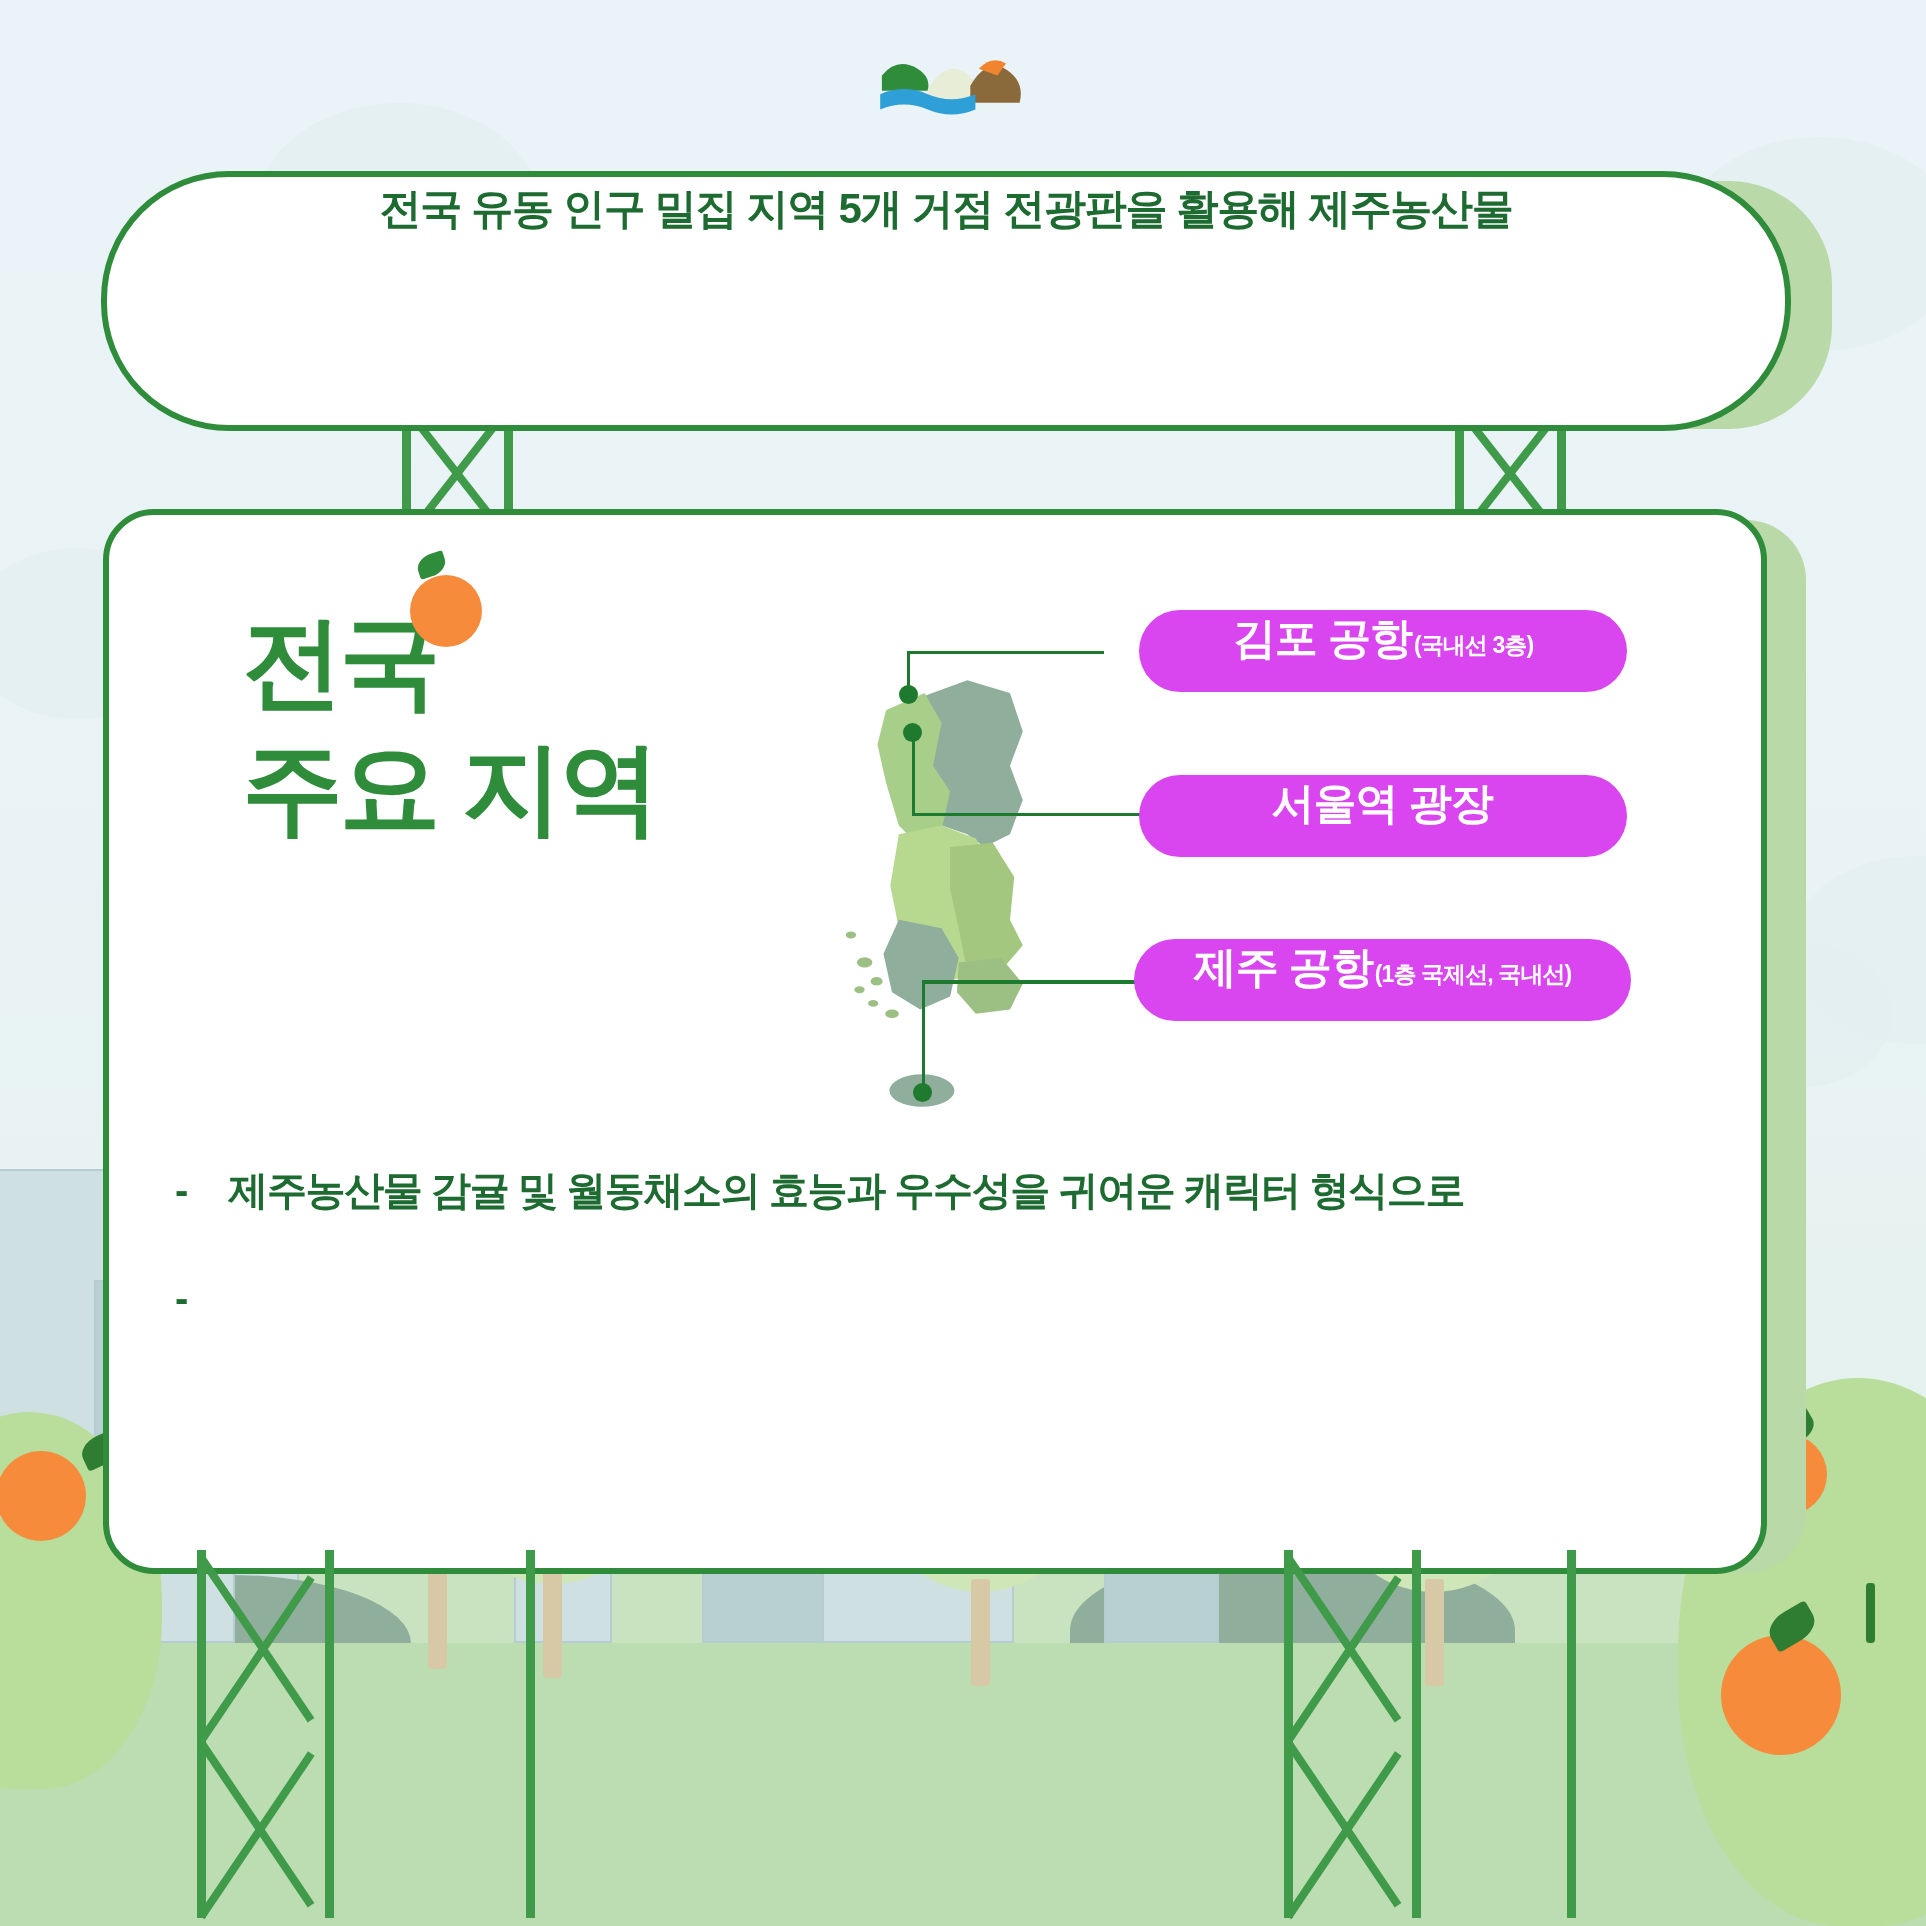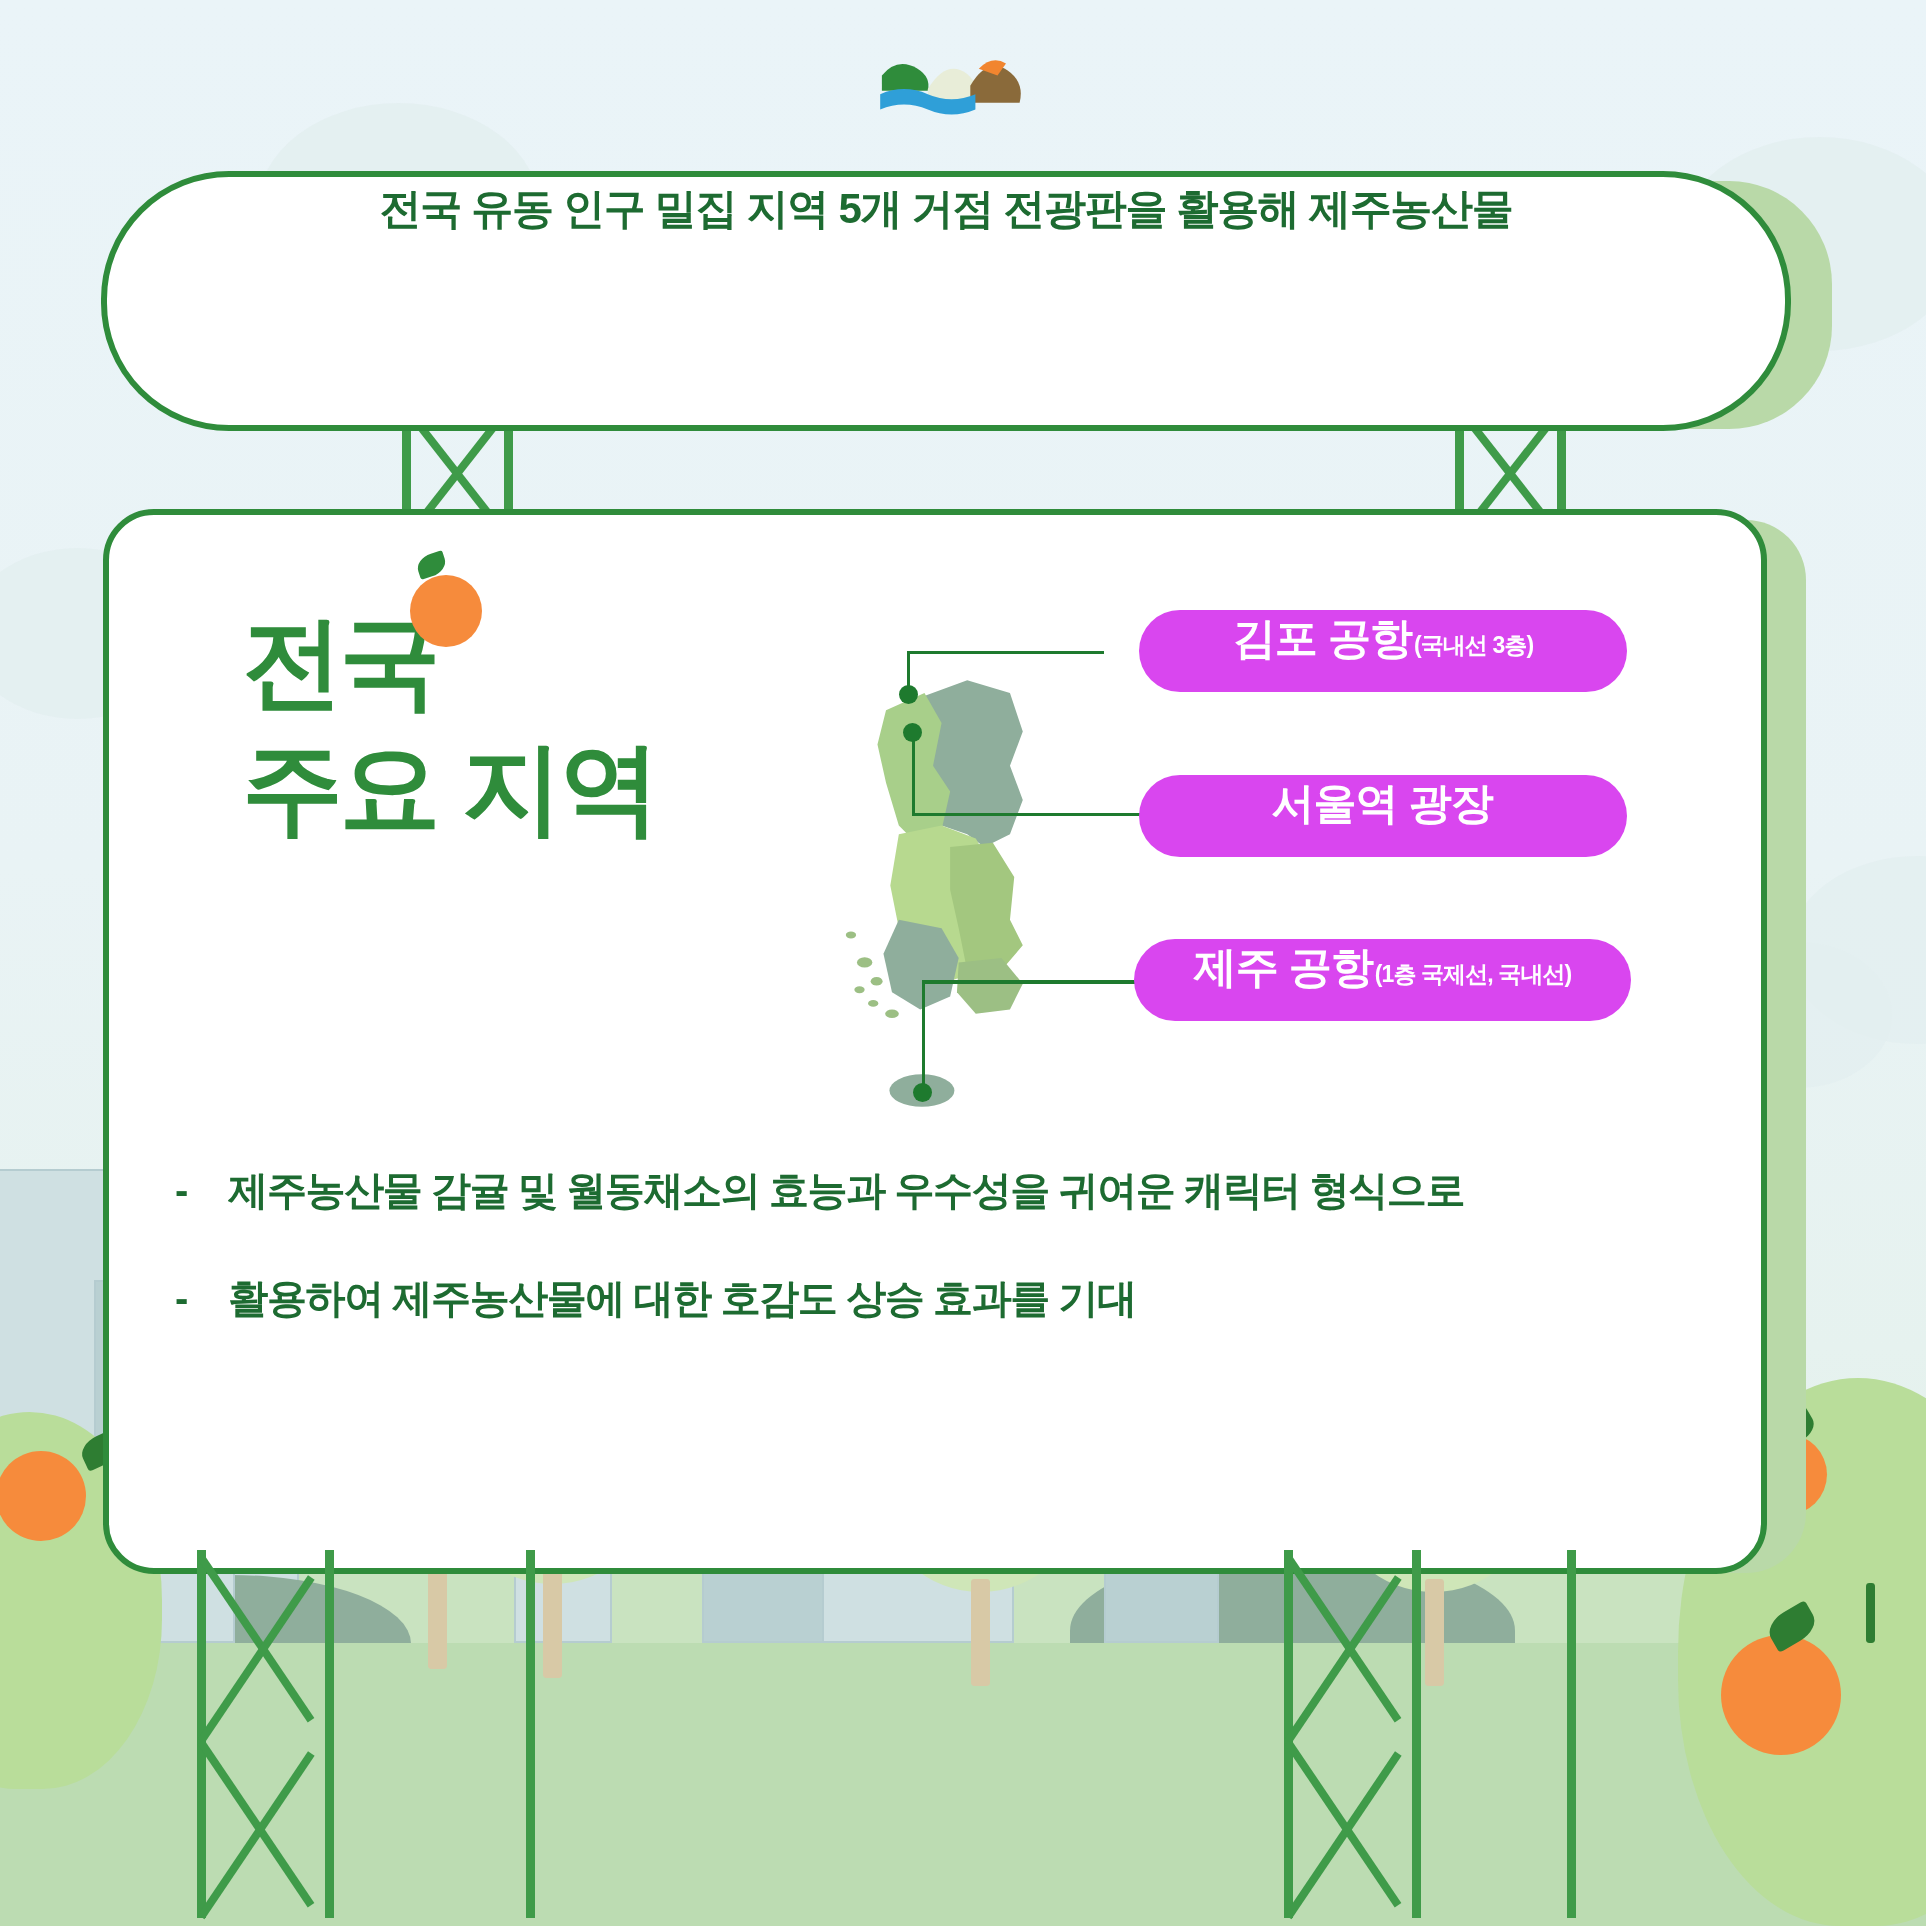--- a/index.html
+++ b/index.html
@@ -469,17 +469,16 @@
 <div class="bullets">
   <div class="bullet">
     <div class="dash">-</div>
     <div class="txt">
       <div>제주농산물 감귤 및 월동채소의 효능과 우수성을 귀여운 캐릭터 형식으로</div>
     </div>
   </div>
   <div class="bullet">
     <div class="dash">-</div>
     <div class="txt">
-      <div>활용하여 제주농산물에 대한 호감도 상승 효과를 기대</div>
     </div>
   </div>
 </div>
 
 
 </body></html>

